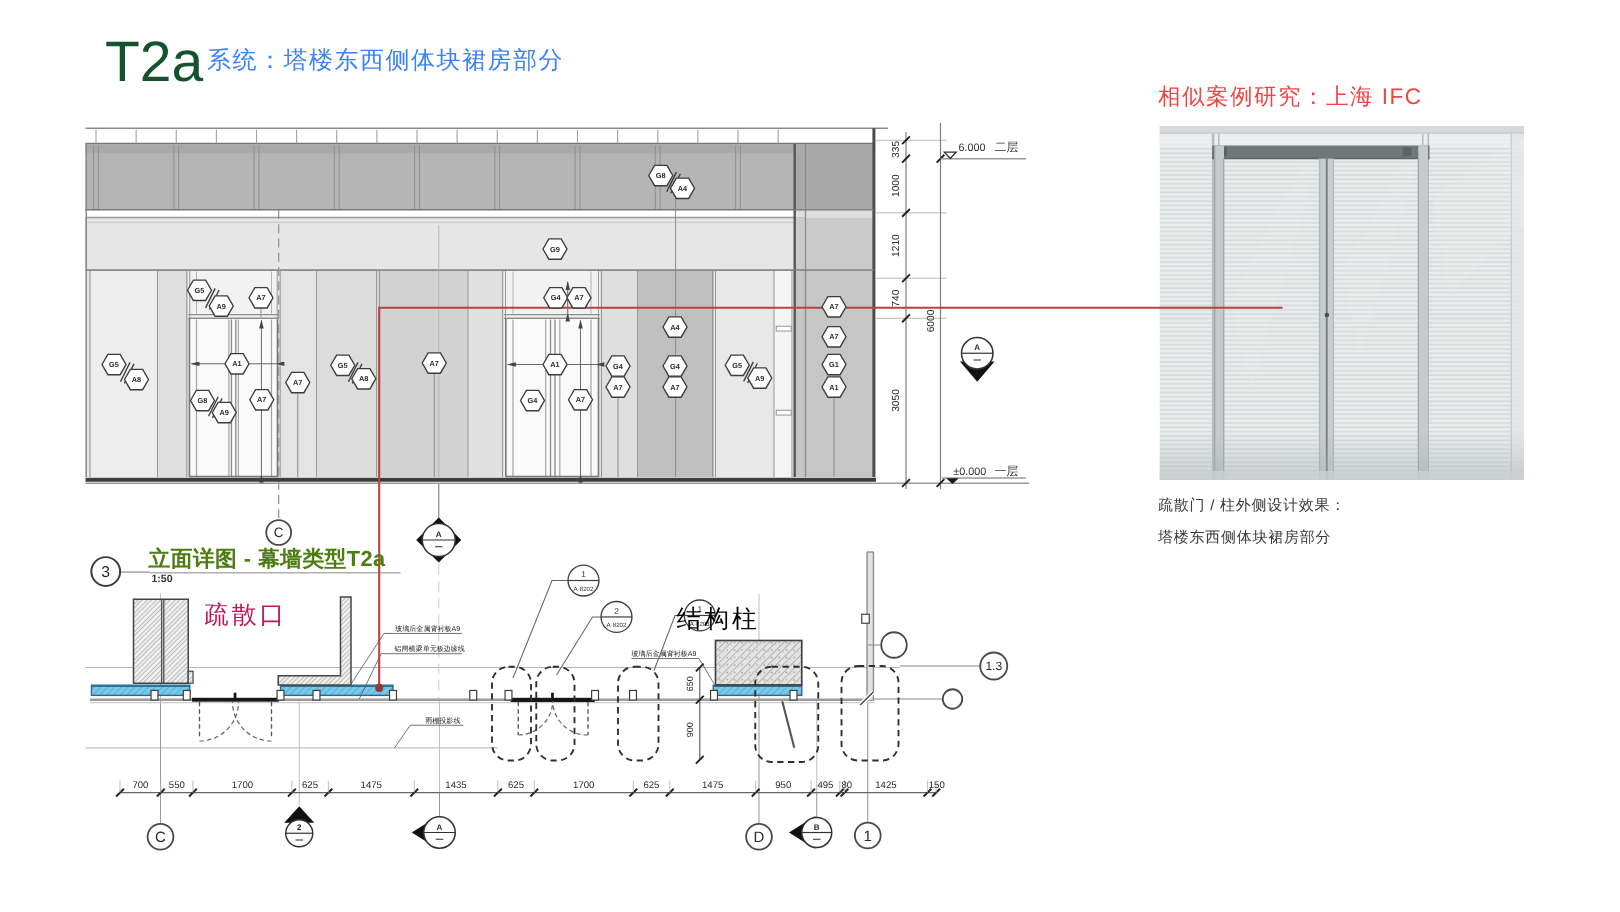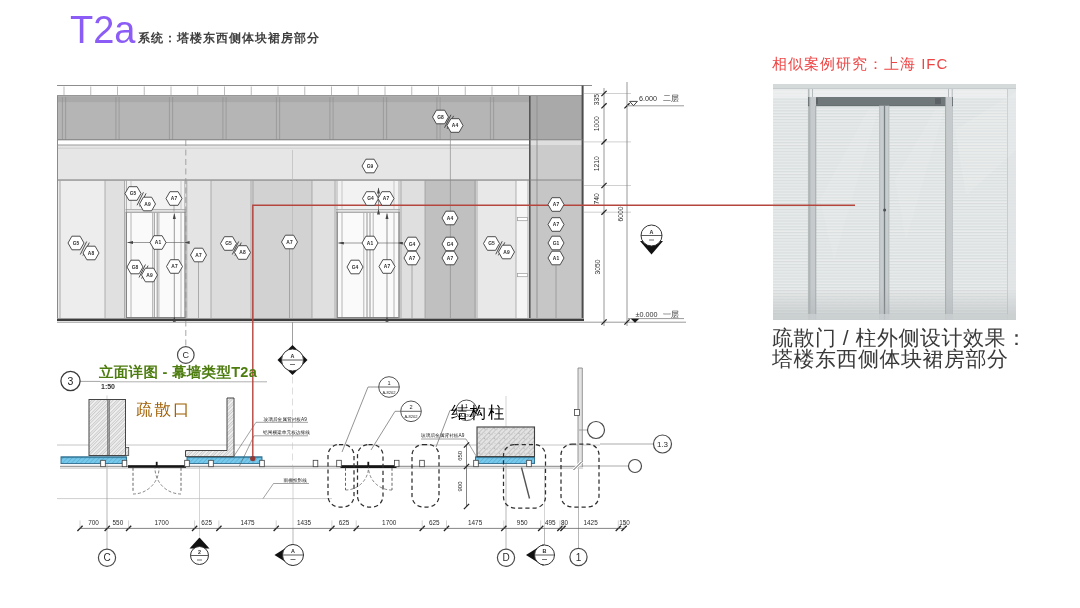--- a/index.html
+++ b/index.html
@@ -1,23 +1,23 @@
 <!DOCTYPE html>
 <html><head>
 <meta charset="utf-8">
 <style>
   html,body{margin:0;padding:0;background:#ffffff;}
   .page{position:relative;width:1080px;height:608px;background:#ffffff;overflow:hidden;
         font-family:"Liberation Sans","DejaVu Sans",sans-serif;}
   .abs{position:absolute;white-space:nowrap;}
-  #big-title{left:70px;top:9px;font-size:38px;font-weight:400;color:#8b5cf6;letter-spacing:0;}
-  #subtitle{left:138px;top:30px;font-size:12px;font-weight:700;color:#404040;letter-spacing:1px;}
+  #big-title{left:70px;top:21px;font-size:38px;font-weight:400;color:#14532d;letter-spacing:0;}
+  #subtitle{left:138px;top:30px;font-size:16px;font-weight:400;color:#3b82f6;letter-spacing:1px;}
   #case-heading{left:772px;top:55px;font-size:15px;font-weight:500;color:#ef4444;letter-spacing:1px;}
-  #caption{left:772px;top:327px;font-size:21px;line-height:21px;color:#3a3a3a;letter-spacing:0.5px;}
-  #evac-label{left:136px;top:399px;font-size:16.5px;color:#a16207;letter-spacing:2px;font-weight:500;}
+  #caption{left:772px;top:327px;font-size:10px;line-height:21px;color:#3a3a3a;letter-spacing:0.5px;}
+  #evac-label{left:136px;top:399px;font-size:16.5px;color:#be185d;letter-spacing:2px;font-weight:500;}
   #column-label{left:451px;top:402px;font-size:16.5px;color:#000000;letter-spacing:2px;font-weight:500;text-align:right;}
   #dtitle{left:99px;top:363px;font-size:14.5px;font-weight:700;color:#4d7c0f;letter-spacing:0.3px;}
   #dscale{left:101px;top:383px;font-size:7px;font-weight:700;color:#333;}
   svg text{font-family:"Liberation Sans","DejaVu Sans",sans-serif;}
 </style>
 </head>
 <body>
 
 <div class="page">
 

